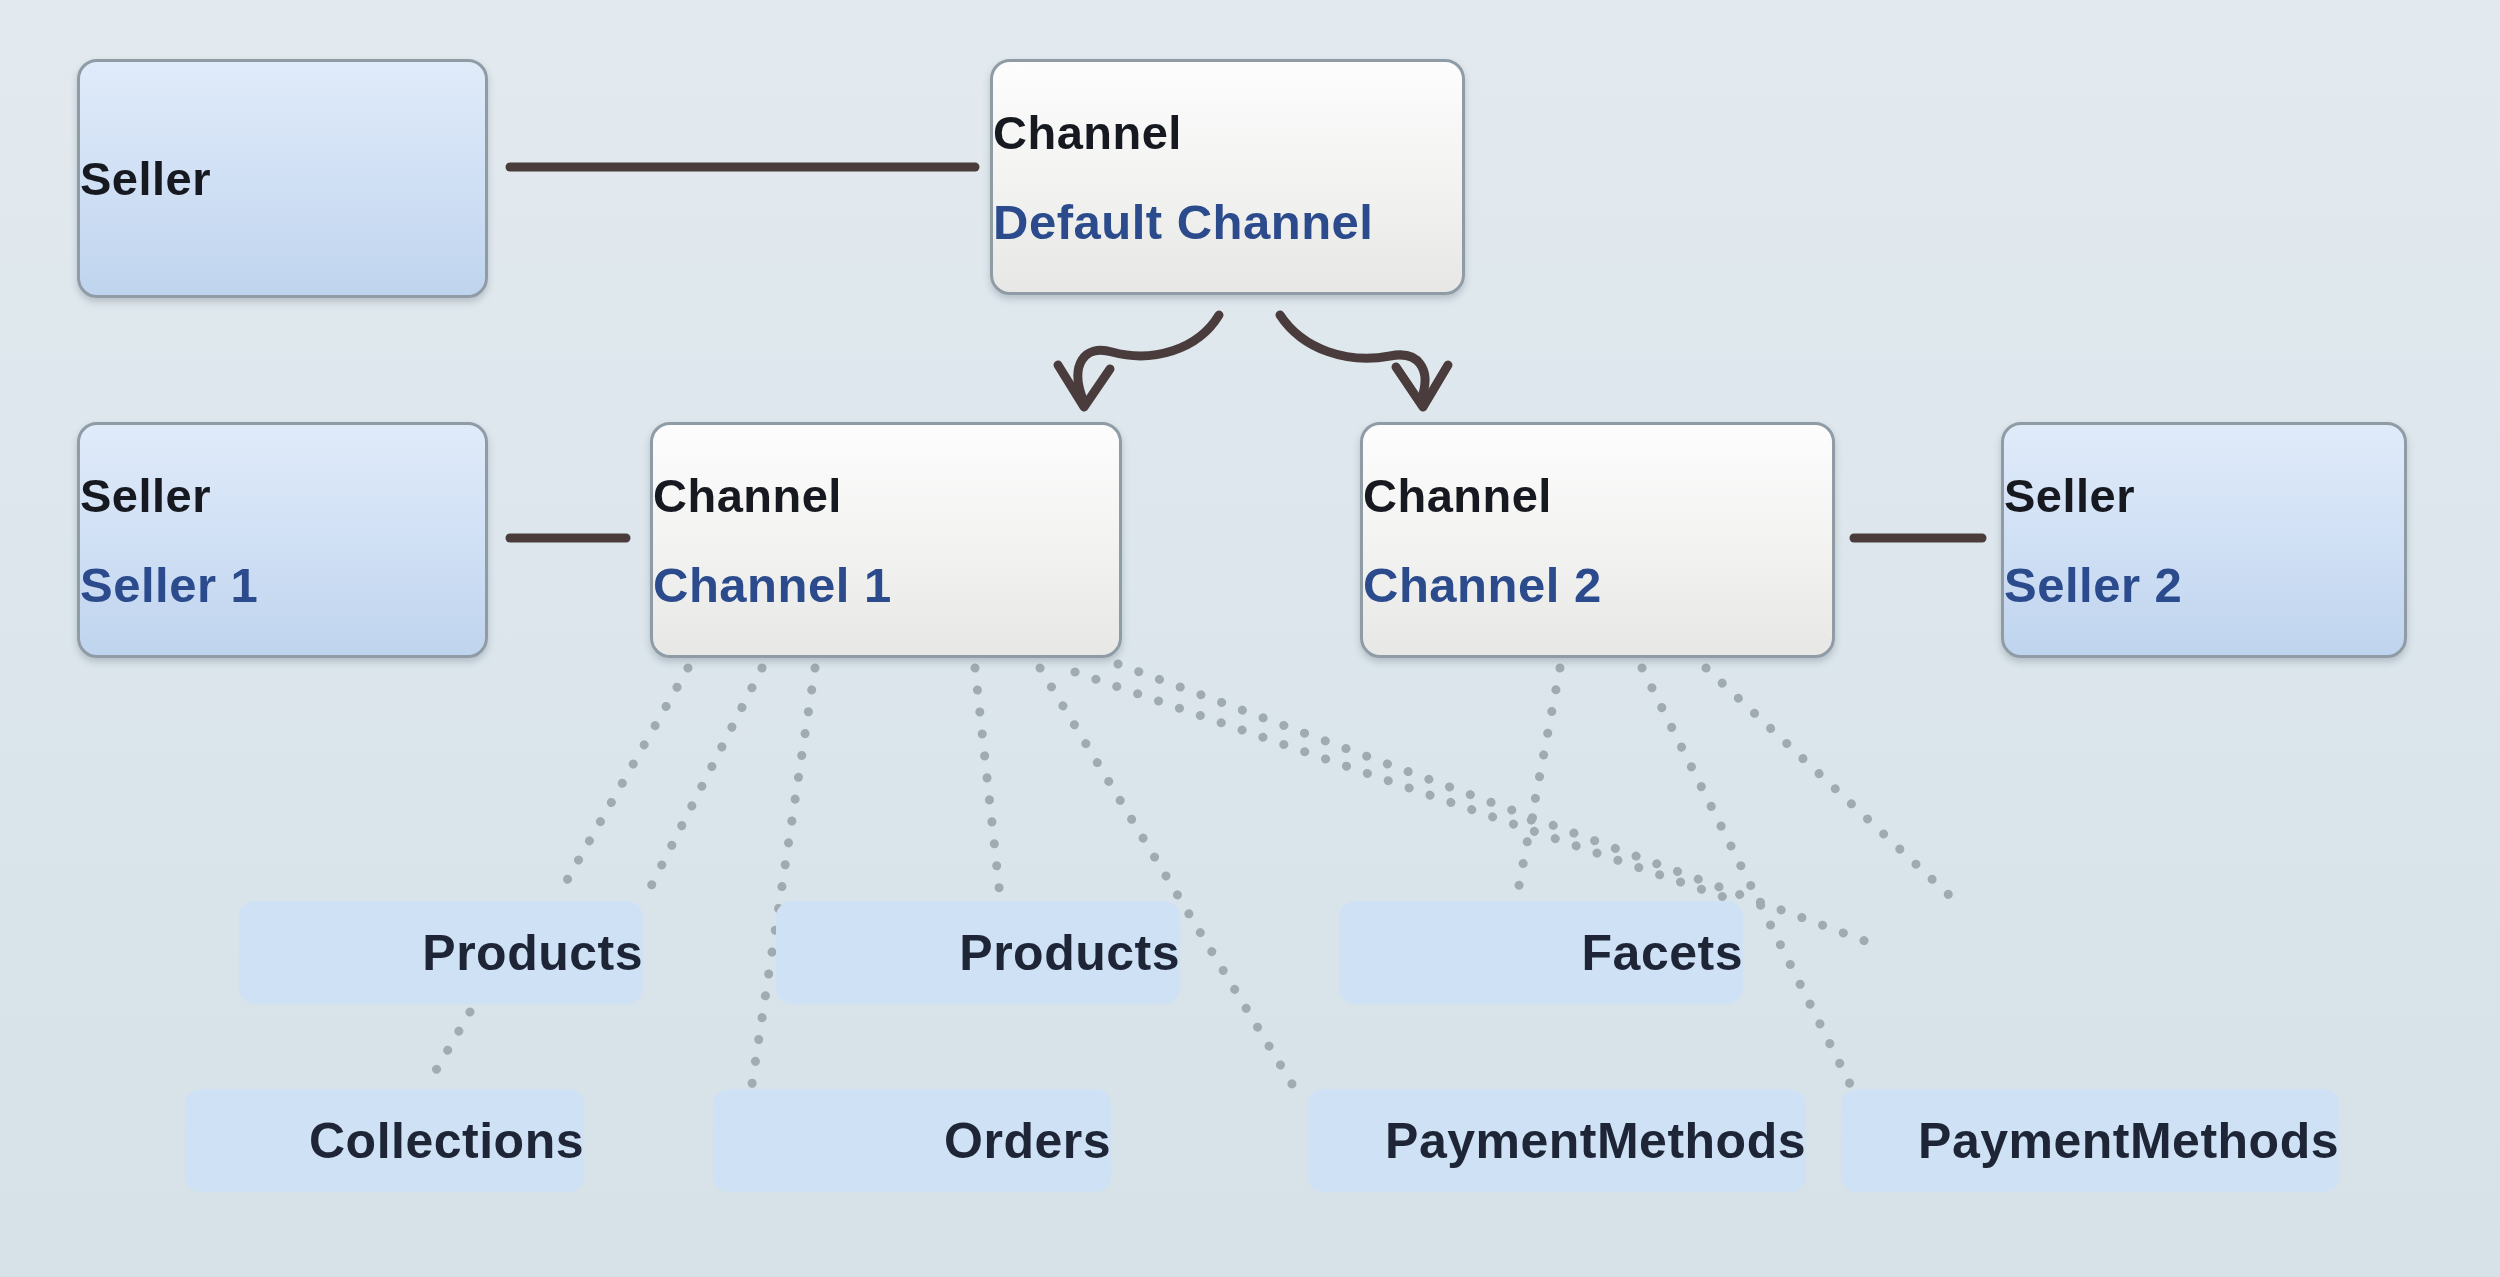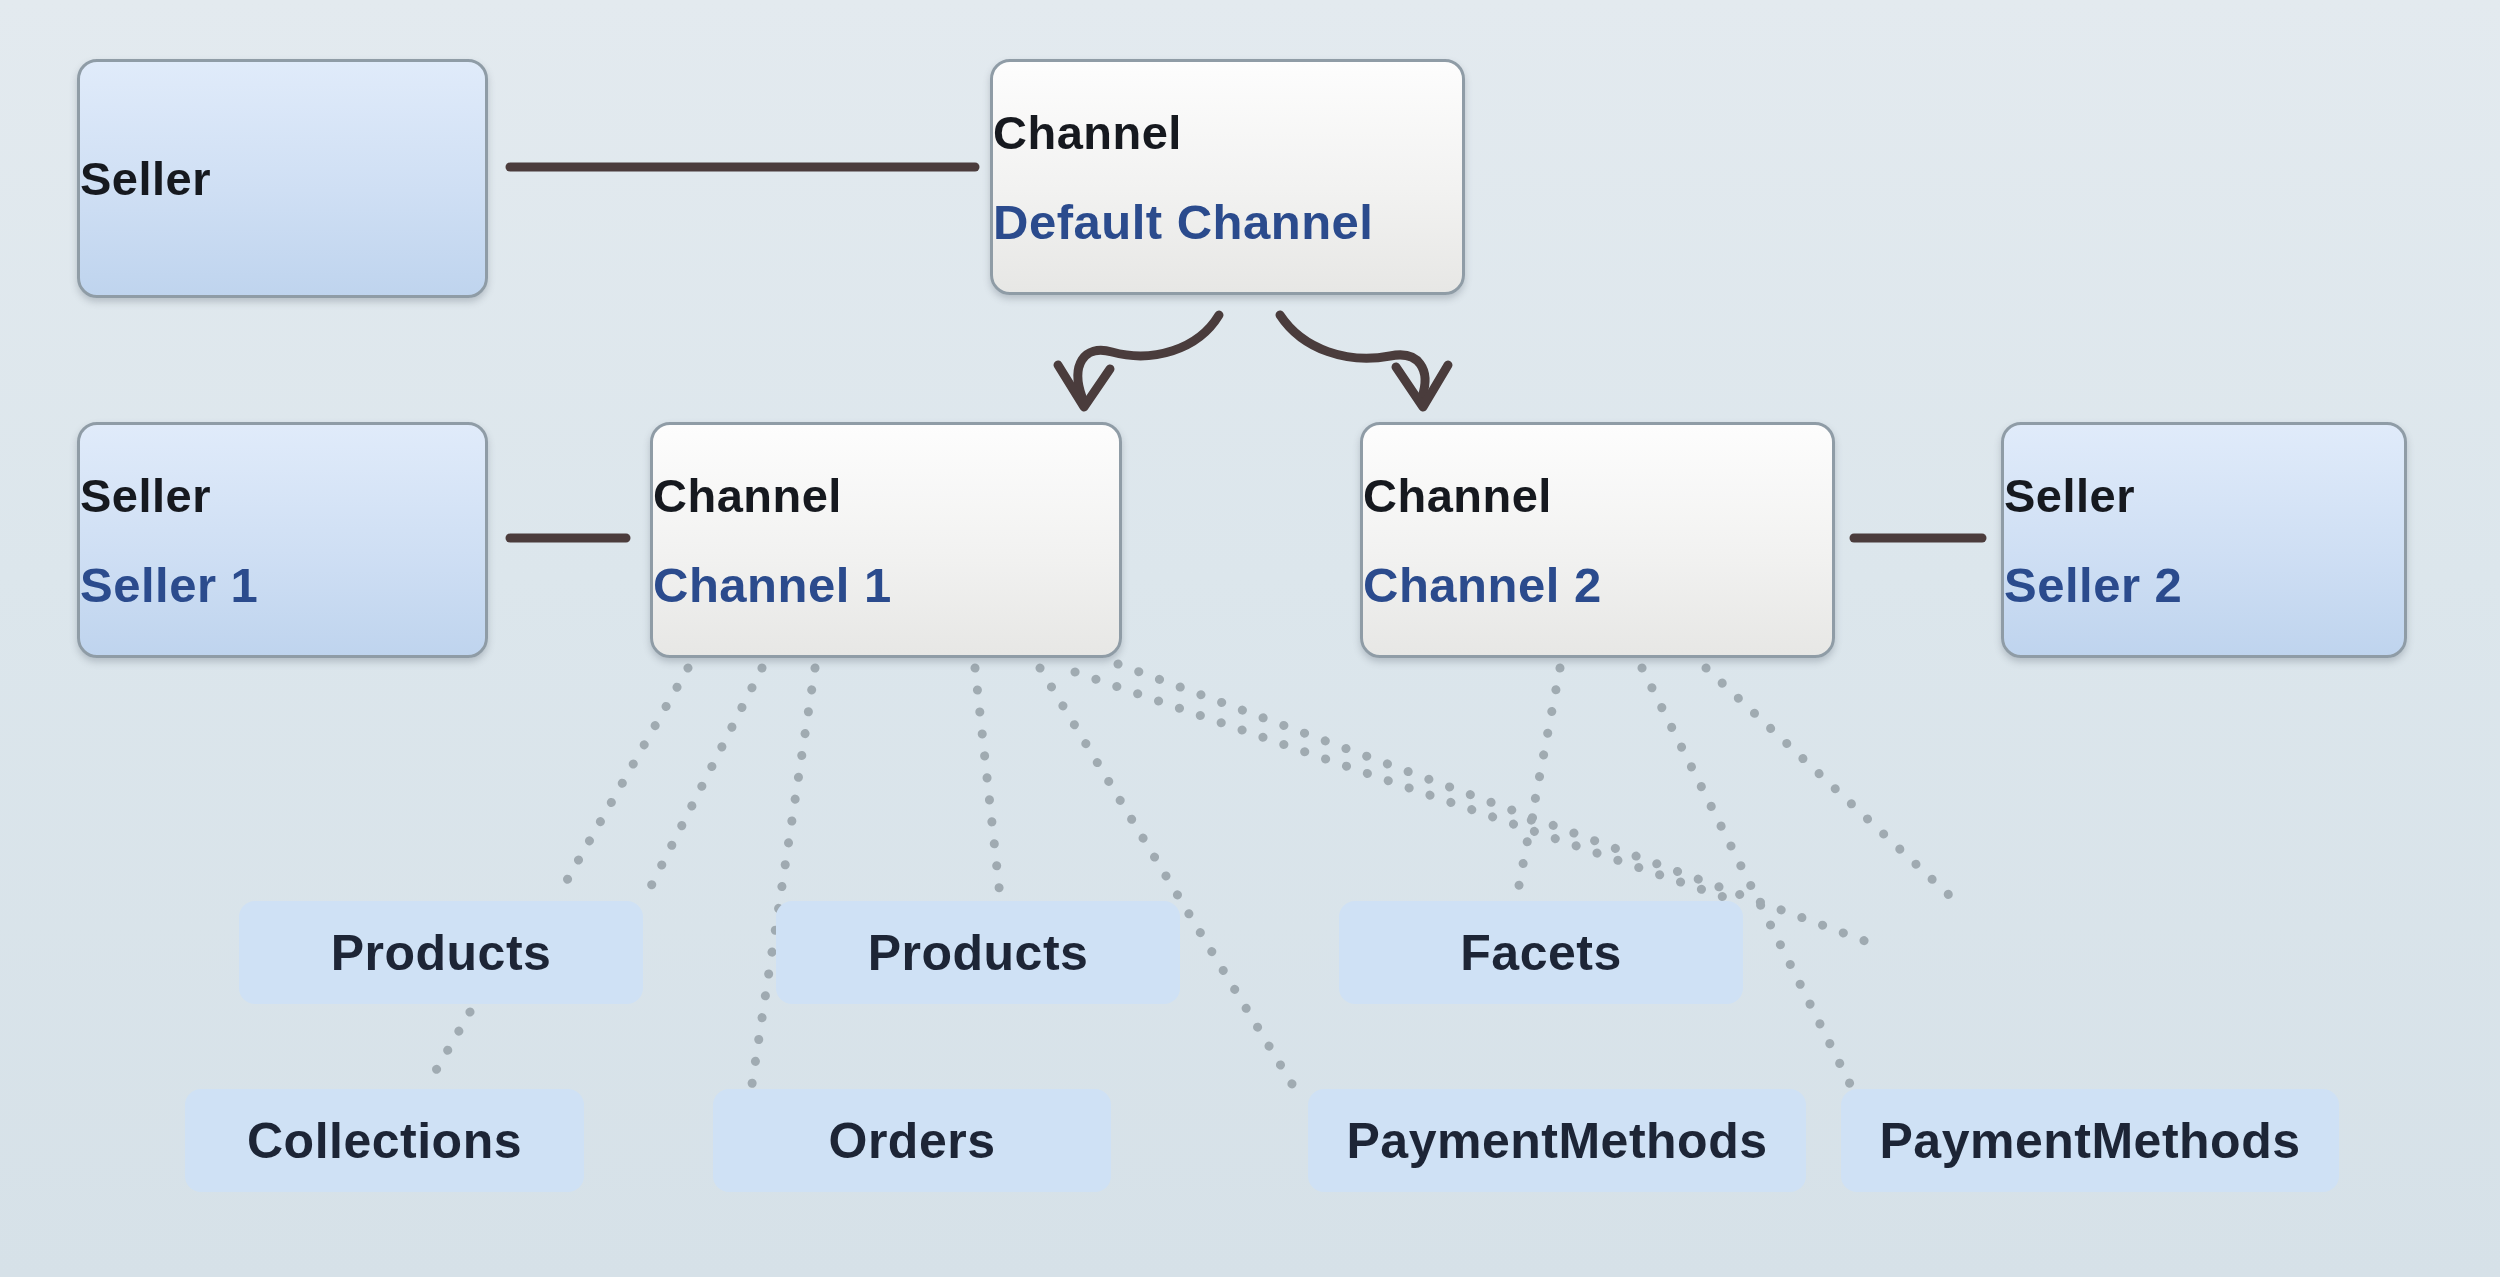--- a/index.html
+++ b/index.html
@@ -27,21 +27,21 @@
     font-size:47px;font-weight:700;color:#16191f;letter-spacing:.5px;
   }
   .node .name{
     font-size:49px;font-weight:700;color:#2b4b8d;letter-spacing:.5px;
   }
   .entity{
     position:absolute;z-index:2;
     box-sizing:border-box;
     background:#cfe1f5;
     border-radius:16px;
-    display:flex;align-items:center;justify-content:center;
+    display:flex;align-items:center;justify-content:flex-end;
   }
   .entity .label{
     font-size:50px;font-weight:700;color:#1d2536;letter-spacing:.5px;
   }
 </style>
 </head>
 <body>
 
 <div class="canvas">
 

